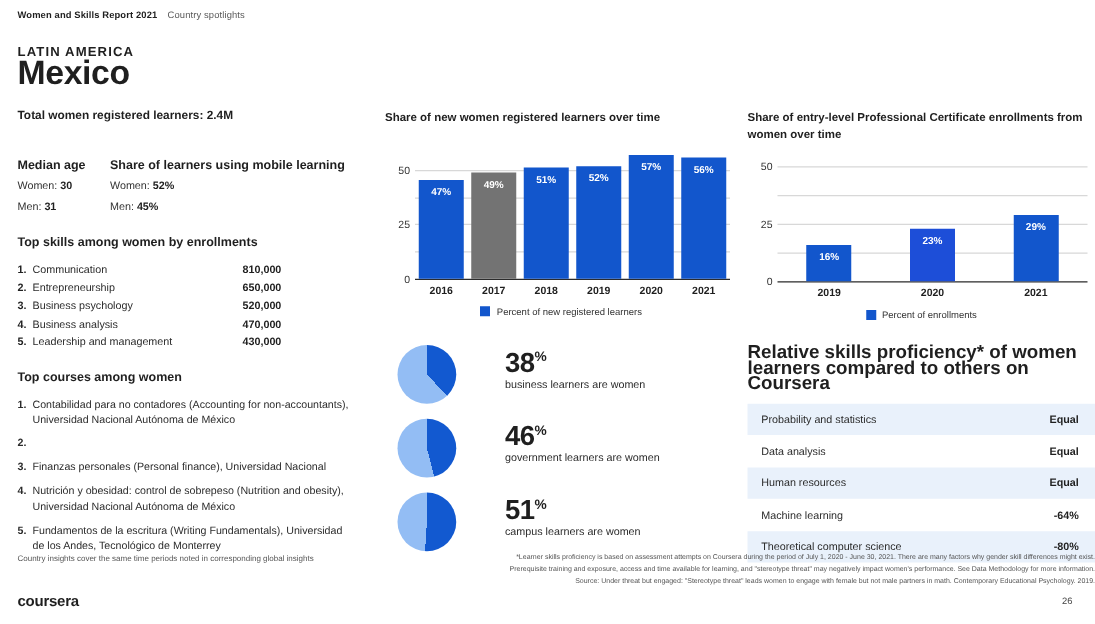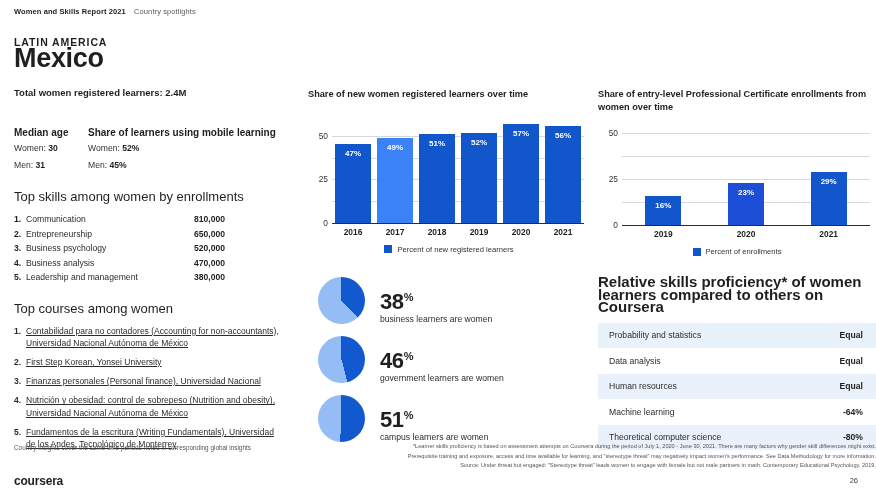--- a/index.html
+++ b/index.html
@@ -20,29 +20,29 @@
   
   .col-left { position: absolute; left: 14px; top: 87px; width: 290px; }
   .h-total { font-size: 9.5px; font-weight: bold; margin-bottom: 29px; }
   .twocol { display: flex; margin-bottom: 3px; }
   .twocol .c1 { width: 74px; }
   .twocol .c2 { width: 215px; }
   .lbl-head { font-size: 10px; font-weight: bold; }
   .lbl-row { font-size: 8.6px; line-height: 14px; color: #333; }
   .lbl-row b { color: #1f1f1f; }
 
-  .sec-head { font-size: 13px; font-weight: normal; margin-top: 17px; margin-bottom: 8px; }
+  .sec-head { font-size: 10px; font-weight: bold; margin-top: 17px; margin-bottom: 8px; }
   .skill-row { display: flex; font-size: 8.6px; line-height: 14.5px; }
   .skill-row .n { width: 12px; font-weight: bold; }
   .skill-row .nm { width: 168px; color: #2b2b2b; }
   .skill-row .v { font-weight: bold; }
 
   .course-row { display: flex; font-size: 8.5px; line-height: 12.2px; margin-bottom: 7px; color: #2b2b2b; }
   .course-row .n { width: 12px; font-weight: bold; flex: none; }
-  .course-row .nm { width: 258px; text-decoration: underline; }
+  .course-row .nm { width: 258px; }
 
   
   .panel-title { font-size: 9.2px; font-weight: bold; line-height: 12.5px; }
 
   .chart1 { position: absolute; left: 308px; top: 88px; width: 282px; }
   .chart2 { position: absolute; left: 598px; top: 88px; width: 278px; }
 
   .plot { position: relative; margin-top: 14px; }
   .plot .gridwrap { position: relative; }
   .gridline { position: absolute; left: 24px; right: 6px; height: 1px; background: #d8d8d8; }
@@ -53,21 +53,21 @@
   .bar { width: 36px; background: #1256cc; position: relative; }
   .bar .vlabel { position: absolute; top: 5px; left: 0; right: 0; text-align: center; color: #fff; font-size: 8px; font-weight: bold; }
   .xlabels { position: absolute; left: 24px; right: 6px; display: flex; align-items: flex-end; }
   .xlabels div { flex: 1; text-align: center; font-size: 8.4px; font-weight: bold; }
   .legend { display: flex; justify-content: center; align-items: center; gap: 5px; }
   .legend .sw { width: 8px; height: 8px; background: #1256cc; }
   .legend .tx { font-size: 7.6px; color: #333; }
 
   
   .pies { position: absolute; left: 318px; top: 276px; width: 272px; }
-  .pie-row { display: flex; align-items: flex-end; height: 48px; margin-bottom: 11px; }
+  .pie-row { display: flex; align-items: flex-start; height: 48px; margin-bottom: 11px; gap: 24px; }
   .pie { width: 47px; height: 47px; border-radius: 50%; flex: none; }
   .pie-txt { margin-left: 15px; }
   .pie-pct { font-size: 22px; font-weight: bold; line-height: 20px; letter-spacing: -.4px; }
   .pie-pct sup { font-size: 11px; font-weight: bold; vertical-align: super; }
   .pie-cap { font-size: 8.6px; color: #2b2b2b; margin-top: 2px; }
 
   
   .prof { position: absolute; left: 598px; top: 276px; width: 278px; }
   .prof-title { font-size: 15px; font-weight: bold; line-height: 12.5px; }
   .prof-table { margin-top: 9px; }
@@ -127,33 +127,32 @@
         <span class="v">520,000</span>
       </div>
       <div class="skill-row">
         <span class="n">4.</span>
         <span class="nm">Business analysis</span>
         <span class="v">470,000</span>
       </div>
       <div class="skill-row">
         <span class="n">5.</span>
         <span class="nm">Leadership and management</span>
-        <span class="v">380,000</span>
+        <span class="v">430,000</span>
       </div>
     </div>
 
   <div class="sec-head" style="margin-top:16px;margin-bottom:9px;">Top courses among women</div>
   <div id="courses-list">
       <div class="course-row">
         <span class="n">1.</span>
         <span class="nm">Contabilidad para no contadores (Accounting for non-accountants), Universidad Nacional Autónoma de México</span>
       </div>
       <div class="course-row">
         <span class="n">2.</span>
-        <span class="nm">First Step Korean, Yonsei University</span>
       </div>
       <div class="course-row">
         <span class="n">3.</span>
         <span class="nm">Finanzas personales (Personal finance), Universidad Nacional</span>
       </div>
       <div class="course-row">
         <span class="n">4.</span>
         <span class="nm">Nutrición y obesidad: control de sobrepeso (Nutrition and obesity), Universidad Nacional Autónoma de México</span>
       </div>
       <div class="course-row">
@@ -175,21 +174,21 @@
         <div class="ytick" style="top: 16.6px;">50</div>
         <div class="ytick" style="top: 59.8px;">25</div>
         <div class="ytick" style="top: 103px;">0</div>
         <div class="bars" style="height: 108px; top: 0px;">
           <div class="barcell">
             <div class="bar" style="height: 79px; background: rgb(18, 86, 204);">
               <div class="vlabel">47%</div>
             </div>
           </div>
           <div class="barcell">
-            <div class="bar" style="height: 84.672px; background: #3b82f6;">
+            <div class="bar" style="height: 84.672px; background: #737373;">
               <div class="vlabel">49%</div>
             </div>
           </div>
           <div class="barcell">
             <div class="bar" style="height: 88.128px; background: rgb(18, 86, 204);">
               <div class="vlabel">51%</div>
             </div>
           </div>
           <div class="barcell">
             <div class="bar" style="height: 89.856px; background: rgb(18, 86, 204);">

